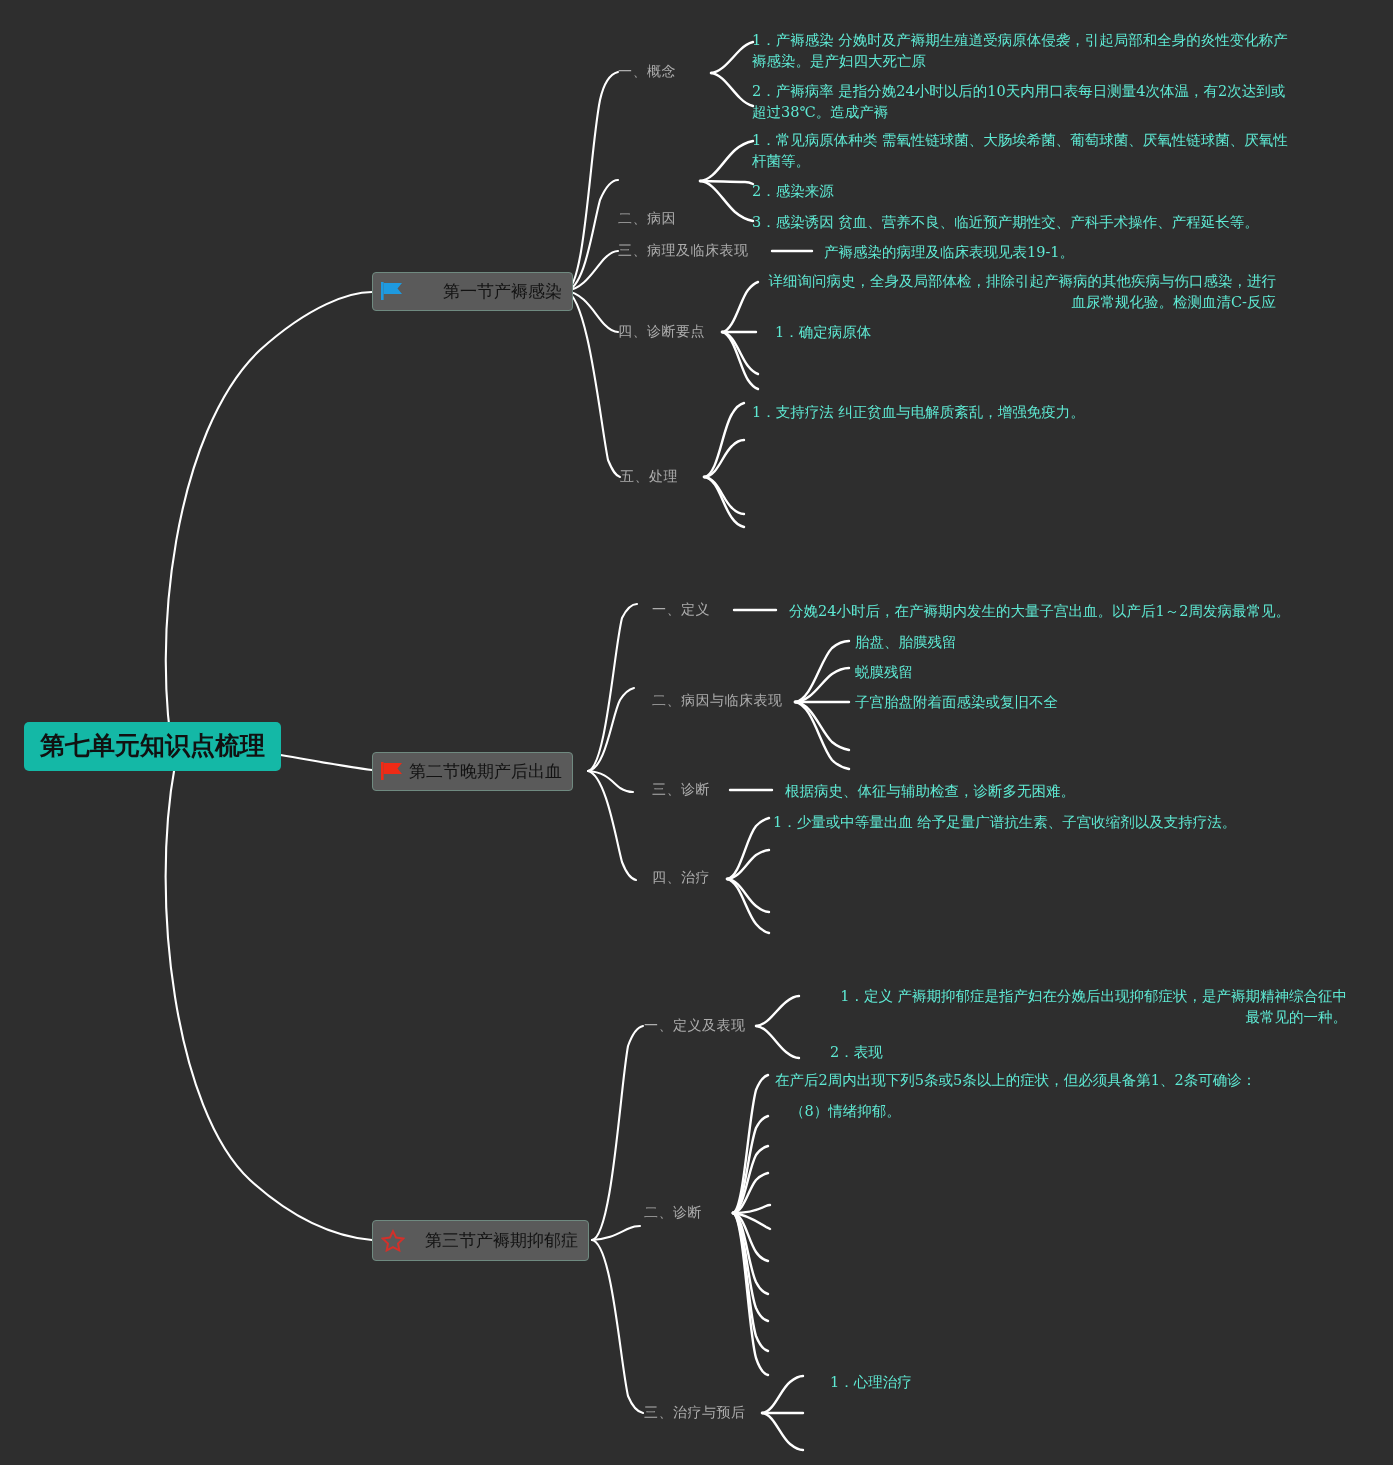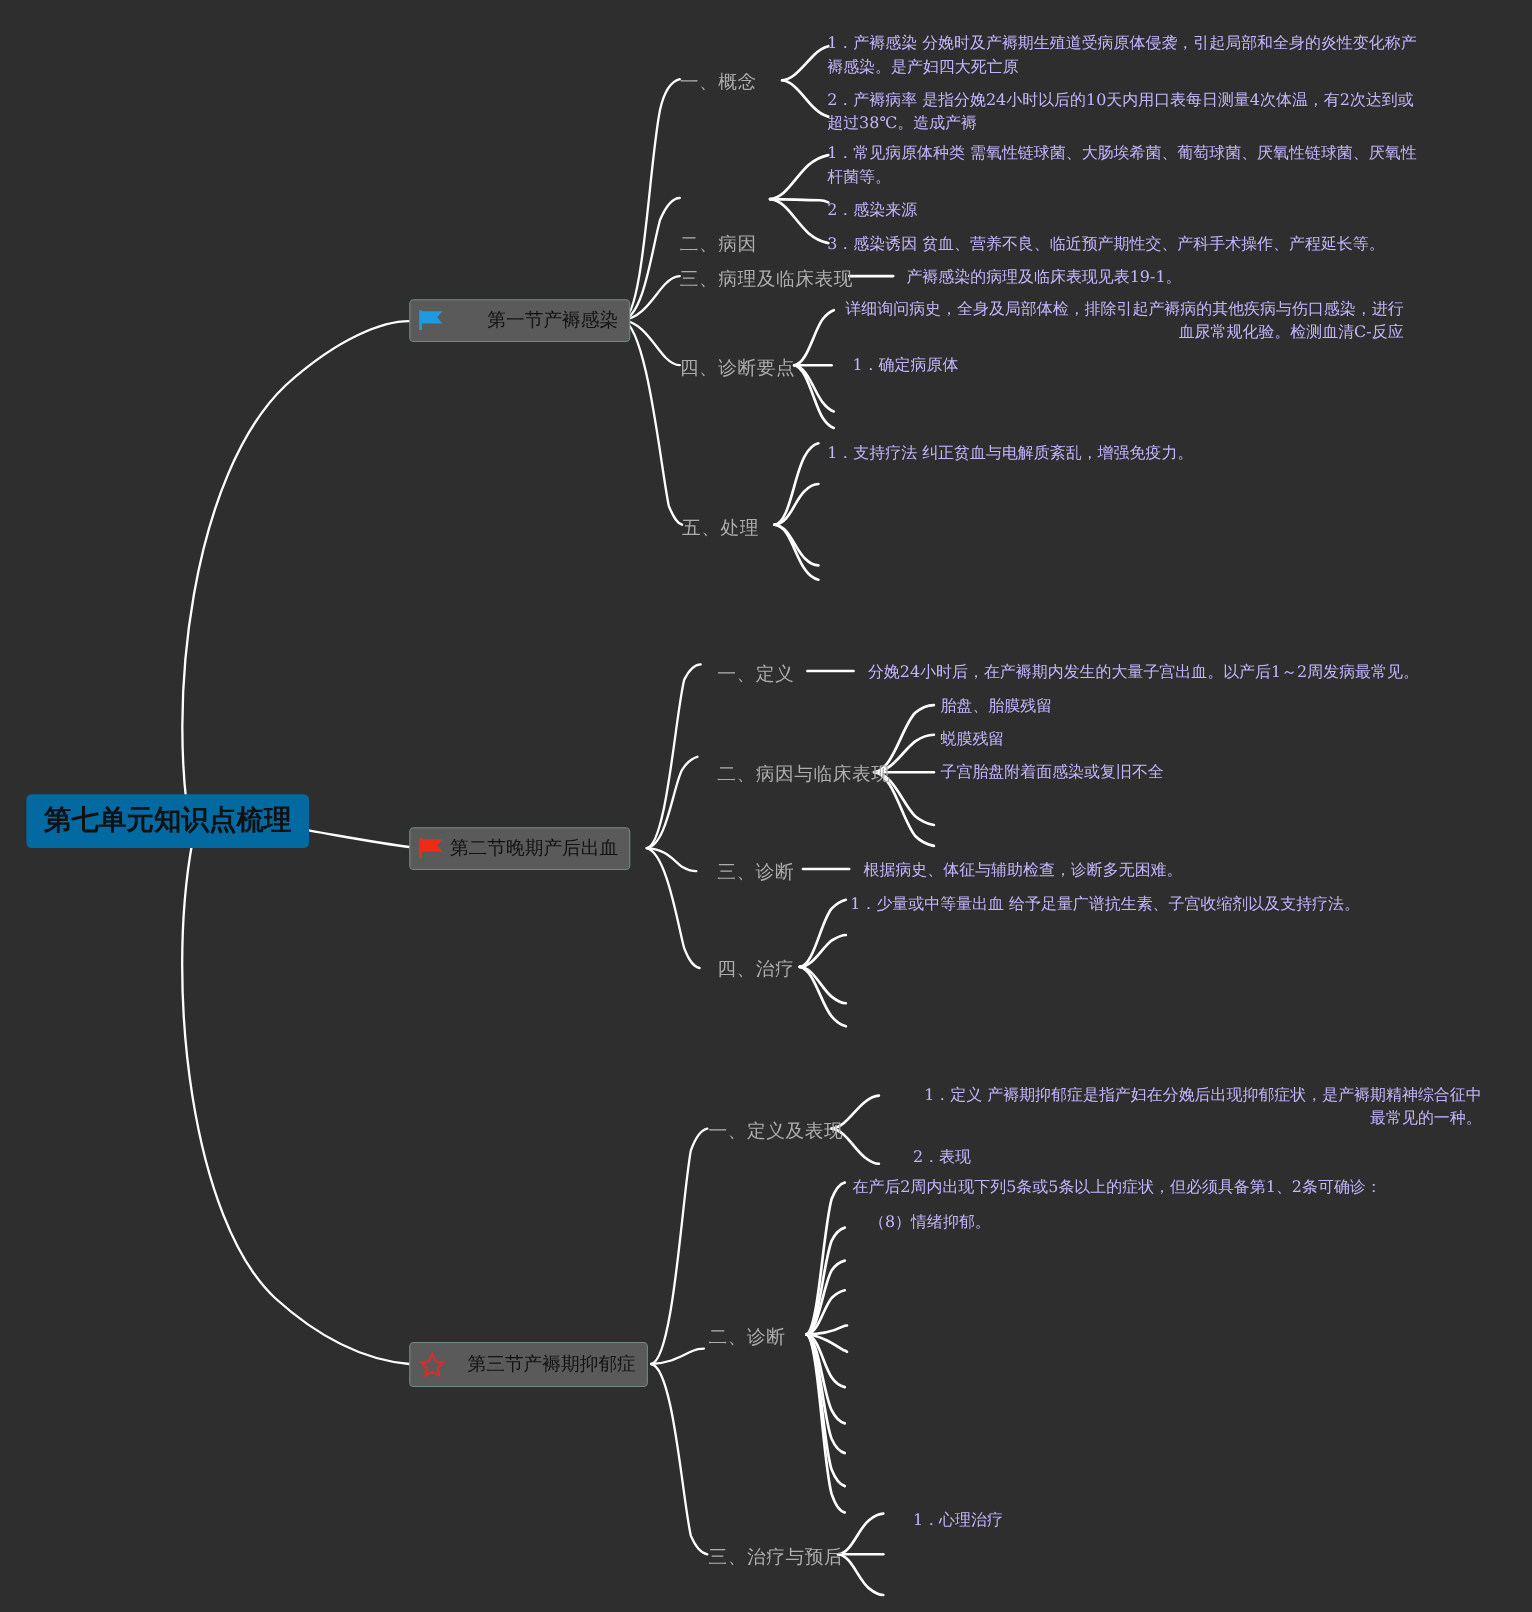--- a/index.html
+++ b/index.html
@@ -8,43 +8,43 @@
     width:1393px;height:1465px;position:relative;overflow:hidden;
     font-family:"Liberation Serif","DejaVu Serif",serif;
     background:#2e2e2e;
   }
   #canvas{position:absolute;left:0;top:0;width:1393px;height:1465px;}
   #links{position:absolute;left:0;top:0;width:1393px;height:1465px;pointer-events:none;}
   .node{position:absolute;white-space:nowrap;}
 
   
   .root-node{
-    background:#0369a1;color:#111;font-weight:bold;
+    background:#14b8a6;color:#111;font-weight:bold;
     font-family:"DejaVu Sans","Liberation Sans",sans-serif;
     font-size:25px;line-height:1;
     padding:11px 16px 13px 16px;border-radius:5px;
   }
   
   .branch-node{
     background:#5a5a5a;border:1px solid #6f8a80;border-radius:4px;
     color:#121212;font-family:"DejaVu Sans","Liberation Sans",sans-serif;
     font-size:17px;line-height:1;padding:8px 10px 9px 8px;
     display:flex;align-items:center;gap:6px;
   }
   .flag-icon{display:inline-block;width:22px;height:20px;position:relative;}
   .star-icon{display:inline-block;width:24px;height:22px;position:relative;}
 
   
   .sub{
-    color:#adadad;font-size:17px;letter-spacing:.5px;
+    color:#adadad;font-size:14px;letter-spacing:.5px;
     font-family:"DejaVu Serif","Liberation Serif",serif;
   }
   
   .leaf{
-    color:#c4b5fd;font-size:14.5px;line-height:1.42;
+    color:#5eead4;font-size:14.5px;line-height:1.42;
     font-family:"DejaVu Serif","Liberation Serif",serif;
     white-space:normal;
   }
   .leaf.wide{width:540px;}
   .leaf.xwide{width:520px;text-align:right;}
 </style>
 </head>
 <body>
 
 <div id="canvas">

